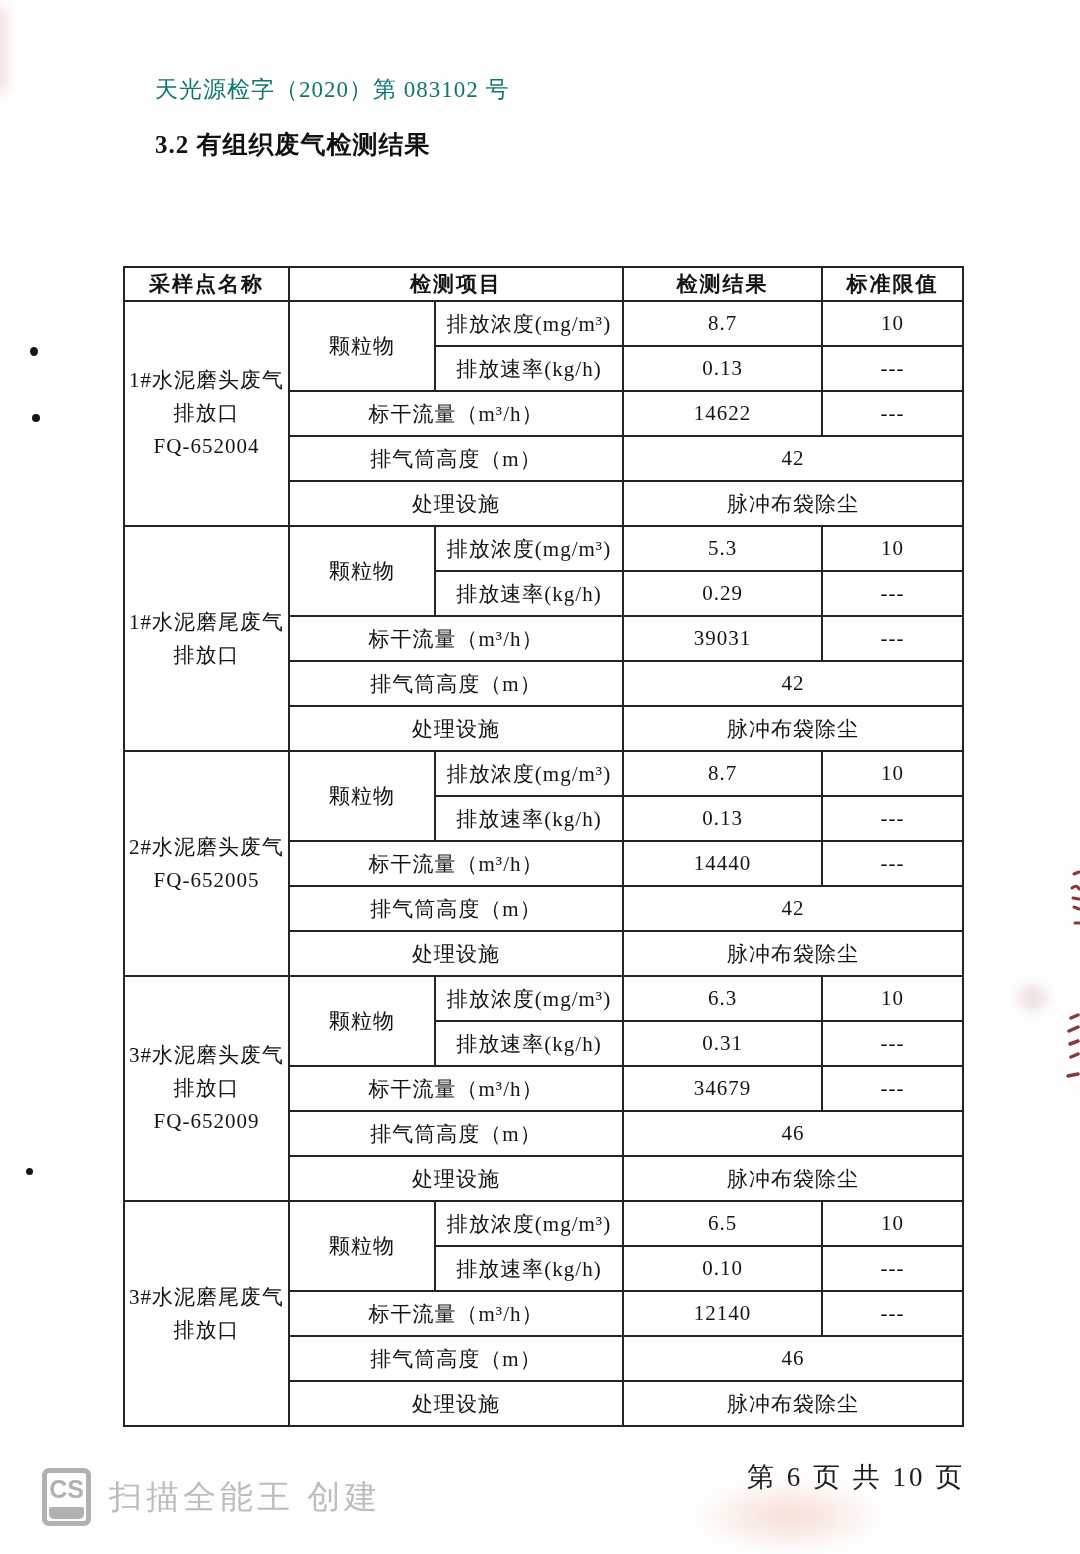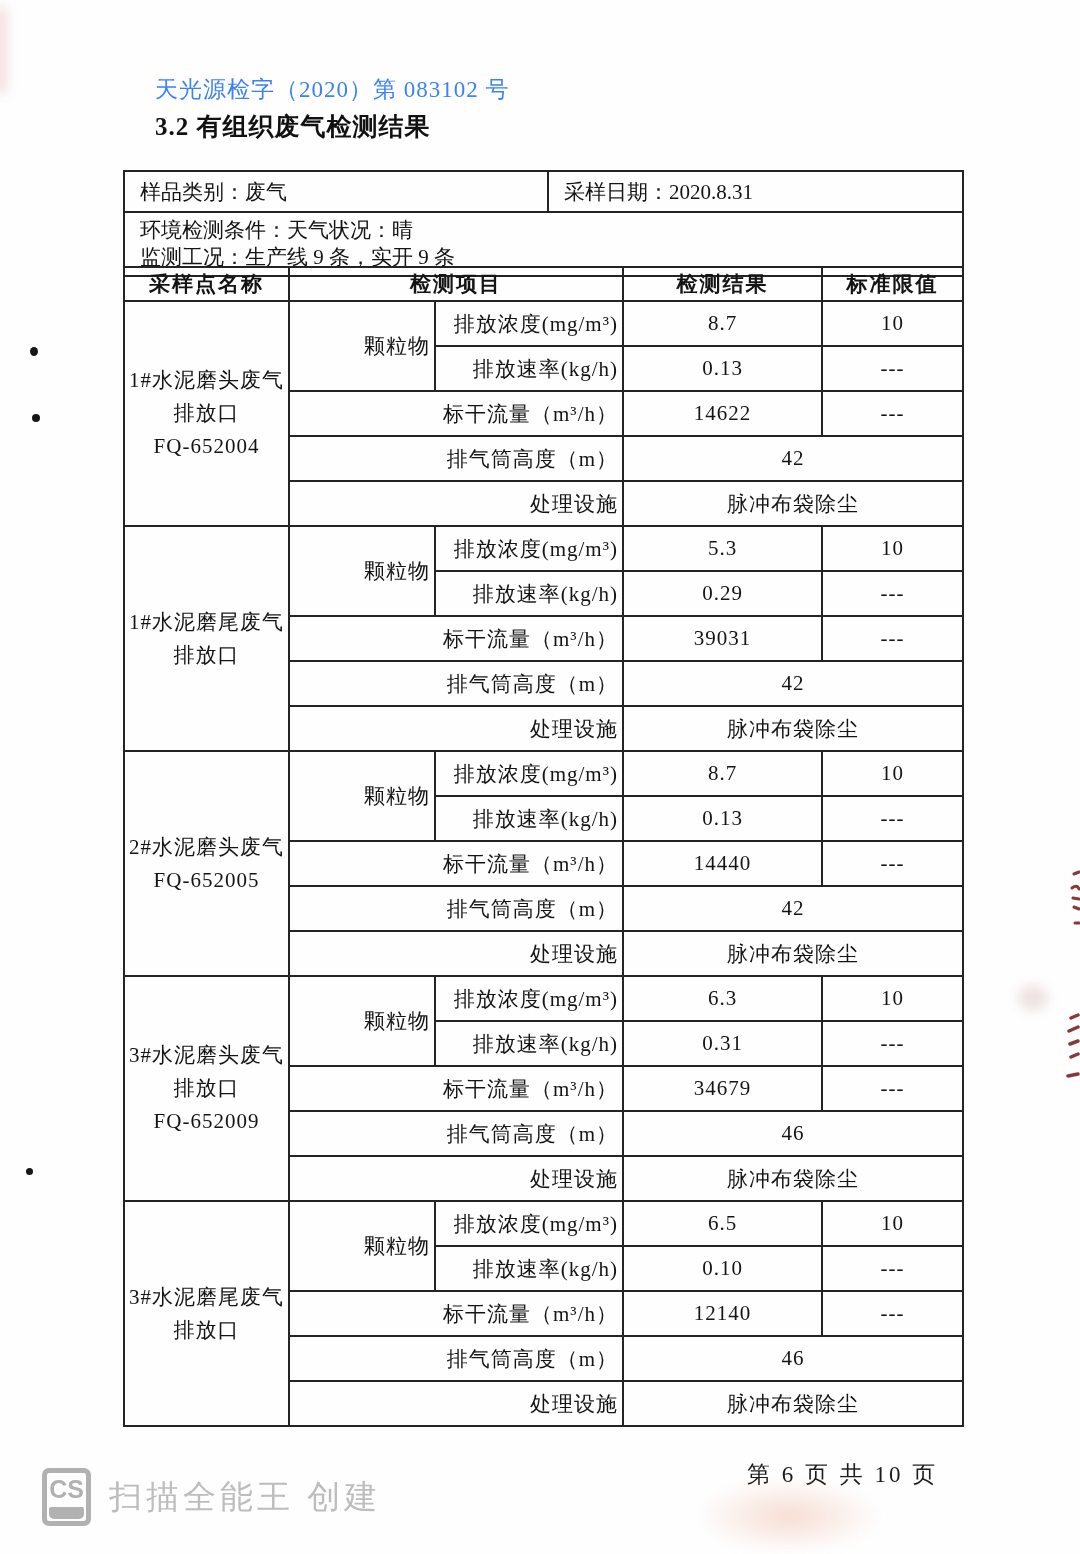--- a/index.html
+++ b/index.html
@@ -6,49 +6,49 @@
   html,body { background:#ffffff; }
   #page {
     position:relative; width:1080px; height:1554px;
     background:#fefefe; overflow:hidden;
     font-family:"Liberation Serif","DejaVu Serif",serif;
     color:#1f1f1f;
   }
   
   .ref-number {
     position:absolute; left:155px; top:74px;
-    font-size:23px; letter-spacing:1px; color:#3b82f6;
+    font-size:23px; letter-spacing:1px; color:#0f766e;
   }
   .section-title {
-    position:absolute; left:155px; top:110px;
+    position:absolute; left:155px; top:128px;
     font-size:25px; font-weight:bold; letter-spacing:1px; color:#111;
   }
   
   table { border-collapse:collapse; table-layout:fixed; }
   td {
     border:2px solid #242424;
     font-size:21px; color:#141414;
     text-align:center; vertical-align:middle;
     padding:2px 4px;
   }
   .info-table { position:absolute; left:123px; top:170px; width:841px; }
   .info-table td { text-align:left; padding-left:15px; }
   .info-table .r1 td { height:41px; }
   .info-table .r2 td { height:57px; padding-top:4px; padding-bottom:4px; }
   .cond-line { line-height:27px; }
   .main-table { position:absolute; left:123px; top:266px; width:841px; }
   .main-table tr.hdr td { height:33px; font-weight:bold; letter-spacing:2px; }
   .main-table td { height:45px; }
   .name-cell { white-space:pre-line; line-height:33px; letter-spacing:1px;border-radius:15px; }
-  .lbl { letter-spacing:1px;text-align:right; }
+  .lbl { letter-spacing:1px; }
   .val { letter-spacing:1px;margin-top:32px; }
   
   .page-number {
     position:absolute; left:747px; top:1459px;
-    font-size:23px; letter-spacing:3px; color:#1b1b1b;
+    font-size:27px; letter-spacing:3px; color:#1b1b1b;
   }
   
   .watermark { position:absolute; left:42px; top:1468px; display:flex; align-items:center; }
   .cs-logo {
     position:relative; width:49px; height:58px;
     border:5px solid #b1b1b1; border-radius:7px;
     flex:0 0 auto;
   }
   .cs-letters {
     display:block; text-align:center; margin-top:2px;
@@ -85,38 +85,20 @@
   }
 </style>
 </head>
 <body>
 
 <div id="page">
 
   <div class="ref-number">天光源检字（2020）第 083102 号</div>
   <div class="section-title">3.2 有组织废气检测结果</div>
 
-  <table class="info-table">
-    <colgroup>
-        <col style="width:424px">
-        <col style="width:415px">
-      </colgroup>
-    <tbody>
-        <tr class="r1">
-      <td>样品类别：废气</td>
-      <td>采样日期：2020.8.31</td>
-    </tr>
-    <tr class="r2">
-      <td colspan="2">
-        <div class="cond-line">环境检测条件：天气状况：晴</div>
-        <div class="cond-line">监测工况：生产线 9 条，实开 9 条</div>
-      </td>
-    </tr>
-  </tbody>
-    </table>
 
   <table class="main-table">
     <colgroup>
       <col style="width:165px">
         <col style="width:146px">
         <col style="width:188px">
       <col style="width:199px">
         <col style="width:141px">
     </colgroup>
     <tbody>

